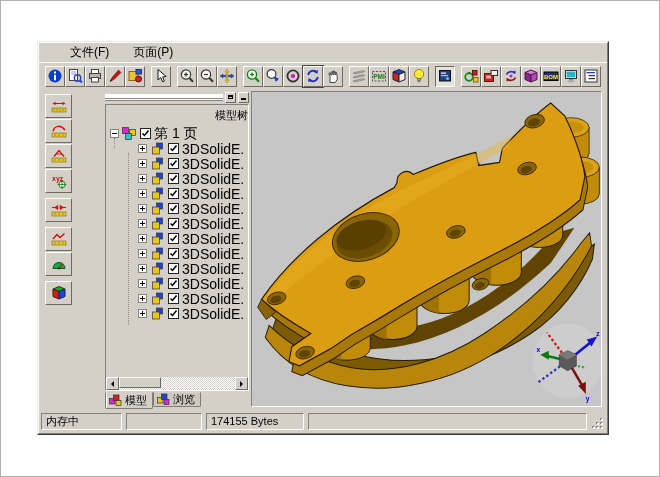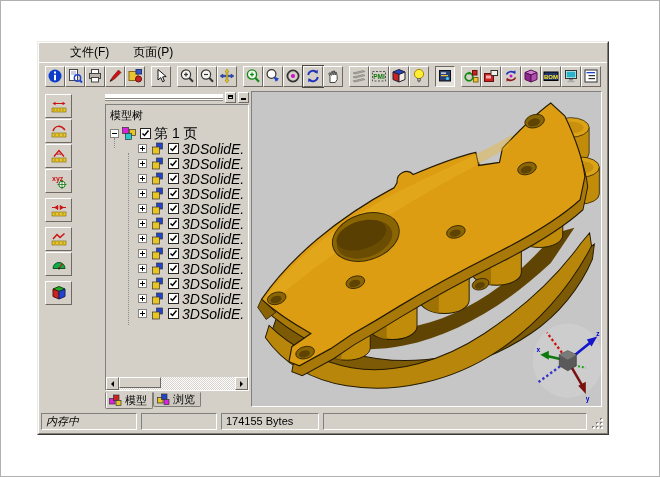--- a/index.html
+++ b/index.html
@@ -1,18 +1,18 @@
 <!DOCTYPE html>
 <html><head>
 <meta charset="utf-8">
 <style>
   html,body { margin:0; padding:0; background:#fff; }
   * { box-sizing:border-box; }
   body { font-family:"Liberation Sans", sans-serif; }
-  .canvas { position:relative; width:660px; height:477px; background:#ffffff; border:1px solid #b0b0b0; overflow:hidden; }
+  .canvas { position:relative; width:660px; height:477px; background:#ffffff; border:1px solid #b0b0b0; overflow:hidden;text-align:right; }
 
   .window { position:absolute; left:36px; top:40px; width:572px; height:394px;
             background:#d4d0c8;
             border:1px solid; border-color:#eceae4 #3c3a36 #3c3a36 #eceae4;
             display:flex; flex-direction:column; }
   .win-inner { flex:1; display:flex; flex-direction:column; border:1px solid; border-color:#ffffff #807c76 #807c76 #ffffff; overflow:hidden; }
 
   
   .menubar { height:19px; display:flex; align-items:center; padding-left:24px; gap:10px;
              font-size:12px; color:#000; }
@@ -47,21 +47,21 @@
   .glyph-box { width:5px; height:4px; border:1px solid #000; border-top-width:2px; }
   .glyph-min { width:5px; height:2px; border-bottom:2px solid #000; margin-top:4px; }
 
   .tree-body { flex:1; margin:1px 2px 0 2px; background:#d4d0c8;
                border:1px solid; border-color:#808080 #ffffff #ffffff #808080;
                display:flex; flex-direction:column; overflow:hidden; position:relative; }
   .tree-title { font-size:11px; padding:3px 0 3px 4px; color:#000; }
   .tree-rows { position:relative; flex:1; overflow:hidden; }
   .vguide { position:absolute; border-left:1px dotted #8a8a8a; }
   .trow { height:15px; display:flex; align-items:center; gap:3px; font-size:14px; white-space:nowrap; }
-  .indent1 { padding-left:4px; } .indent2 { padding-left:18px; } .indent3 { padding-left:32px;font-style:italic; }
+  .indent1 { padding-left:4px; } .indent2 { padding-left:18px; } .indent3 { padding-left:32px; }
   .expander { width:9px; height:9px; flex:0 0 auto; border:1px solid #848480; background:#fff; position:relative; }
   .expander::before { content:""; position:absolute; left:1px; right:1px; top:3px; height:1px; background:#000; }
   .expander.plus::after { content:""; position:absolute; top:1px; bottom:1px; left:3px; width:1px; background:#000; }
   .ticon { width:15px; height:13px; flex:0 0 auto; }
   .cbx { width:11px; height:11px; flex:0 0 auto; background:#fff; border:1px solid #222; display:flex; align-items:center; justify-content:center; }
   .tlabel { overflow:hidden; text-overflow:clip; }
 
   
   .hscroll { height:13px; display:flex; margin-top:auto; }
   .sbtn { width:13px; height:13px; background:#d4d0c8; border:1px solid; border-color:#ffffff #6e6a63 #6e6a63 #ffffff;
@@ -80,21 +80,21 @@
 
   
   .viewport { flex:1; margin:2px 5px 3px 0; background:#c6c6c6;
               border:1px solid; border-color:#808080 #ffffff #ffffff #808080; position:relative; overflow:hidden; }
   .viewport svg.scene { position:absolute; left:0; top:0; width:100%; height:100%; }
 
   
   .statusbar { height:23px; display:flex; align-items:center; gap:4px; padding:2px 3px 3px 2px; }
   .sfield { height:17px; background:#d4d0c8; border:1px solid; border-color:#808080 #ffffff #ffffff #808080;
             font-size:11px; display:flex; align-items:center; padding-left:4px; color:#000; }
-  .f1 { width:96px;font-style:italic; } .f2 { width:76px; } .f3 { width:98px; } .f4 { flex:1; }
+  .f1 { width:81px; } .f2 { width:76px; } .f3 { width:98px; } .f4 { flex:1; }
   .grip { width:13px; height:13px; align-self:flex-end; }
 </style>
 </head>
 <body>
 
 <div class="canvas">
   <div class="window">
     <div class="win-inner">
 
       <div class="menubar">

